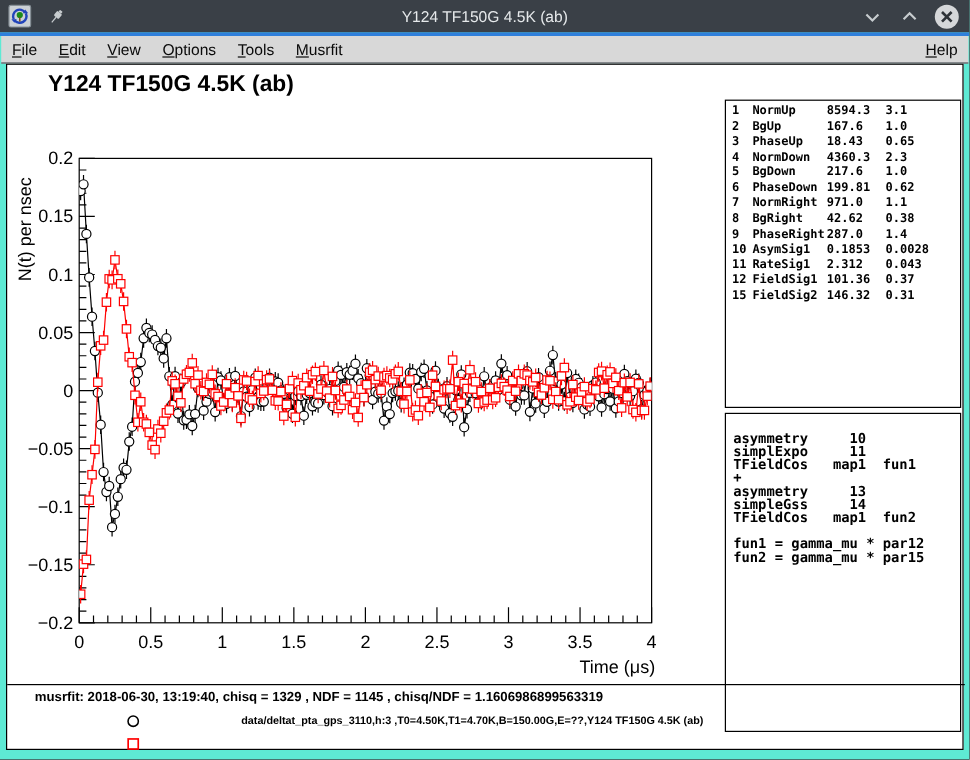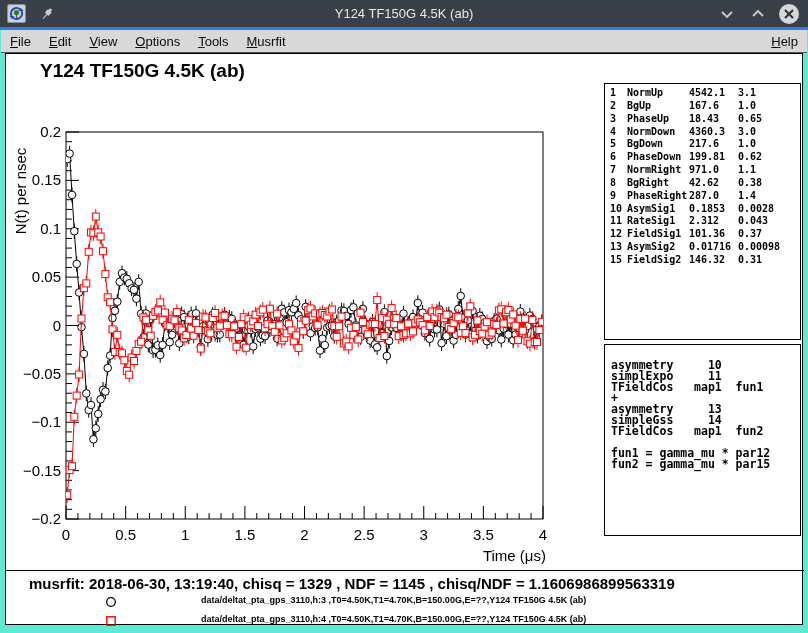--- a/index.html
+++ b/index.html
@@ -26,25 +26,25 @@
   .canvas{position:absolute;left:5px;top:53px;width:798px;height:572px;background:#ffffff;
           border:1px solid #000;}
   .plot-title{position:absolute;left:34px;top:6px;font-size:19px;font-weight:bold;color:#000;}
   .plot-svg{position:absolute;left:0;top:0;}
   .side-box{position:absolute;border:1px solid #000;background:#fff;}
   .param-box{left:598px;top:29px;width:197px;height:257px;padding-top:3px;}
   .param-row{position:relative;height:12.85px;font-family:"DejaVu Sans Mono",monospace;
              font-weight:bold;font-size:10px;color:#000;}
   .param-row span{position:absolute;top:0;white-space:pre;}
   .p-num{left:5px;}  .p-name{left:22px;}  .p-val{left:84px;}  .p-err{left:133px;text-align:right;}
-  .theory-box{left:598px;top:290px;width:197px;height:192px;}
+  .theory-box{left:598px;top:290px;width:197px;height:266px;}
   .theory-text{margin:0;padding:15px 0 0 6px;font-family:"DejaVu Sans Mono",monospace;
                font-weight:bold;font-size:11.5px;line-height:11px;color:#000;white-space:pre;}
   .hsep{position:absolute;left:0;top:516px;width:798px;height:0;border-top:1px solid #000;}
-  .statusline{position:absolute;left:23px;top:521px;font-size:15px;font-weight:bold;color:#000;white-space:nowrap;}
+  .statusline{position:absolute;left:23px;top:521px;font-size:11px;font-weight:bold;color:#000;white-space:nowrap;}
   .legend-row{position:absolute;left:0;width:798px;height:14px;}
   .legend-row .lmark{position:absolute;left:99px;top:1px;}
   .legend-row .ltext{position:absolute;left:195px;top:2px;font-size:9px;font-weight:bold;color:#000;white-space:nowrap;}
 </style>
 </head>
 <body>
 
 <div class="window">
 
   <div class="titlebar">
@@ -624,40 +624,40 @@
           <rect x="527.5" y="284.5" width="7" height="7" fill="#fff"></rect>
           <rect x="529.9" y="272.6" width="7" height="7" fill="#fff"></rect>
           <rect x="532.3" y="264.3" width="7" height="7" fill="#fff"></rect>
         </g>
       </svg>
 
     <div class="side-box param-box" id="param-box">
         <div class="param-row">
           <span class="p-num">1</span>
           <span class="p-name">NormUp</span>
-          <span class="p-val">4542.1</span>
+          <span class="p-val">8594.3</span>
           <span class="p-err">3.1</span>
         </div>
         <div class="param-row">
           <span class="p-num">2</span>
           <span class="p-name">BgUp</span>
           <span class="p-val">167.6</span>
           <span class="p-err">1.0</span>
         </div>
         <div class="param-row">
           <span class="p-num">3</span>
           <span class="p-name">PhaseUp</span>
           <span class="p-val">18.43</span>
           <span class="p-err">0.65</span>
         </div>
         <div class="param-row">
           <span class="p-num">4</span>
           <span class="p-name">NormDown</span>
           <span class="p-val">4360.3</span>
-          <span class="p-err">3.0</span>
+          <span class="p-err">2.3</span>
         </div>
         <div class="param-row">
           <span class="p-num">5</span>
           <span class="p-name">BgDown</span>
           <span class="p-val">217.6</span>
           <span class="p-err">1.0</span>
         </div>
         <div class="param-row">
           <span class="p-num">6</span>
           <span class="p-name">PhaseDown</span>
@@ -692,26 +692,20 @@
           <span class="p-num">11</span>
           <span class="p-name">RateSig1</span>
           <span class="p-val">2.312</span>
           <span class="p-err">0.043</span>
         </div>
         <div class="param-row">
           <span class="p-num">12</span>
           <span class="p-name">FieldSig1</span>
           <span class="p-val">101.36</span>
           <span class="p-err">0.37</span>
-        </div>
-        <div class="param-row">
-          <span class="p-num">13</span>
-          <span class="p-name">AsymSig2</span>
-          <span class="p-val">0.01716</span>
-          <span class="p-err">0.00098</span>
         </div>
         <div class="param-row">
           <span class="p-num">15</span>
           <span class="p-name">FieldSig2</span>
           <span class="p-val">146.32</span>
           <span class="p-err">0.31</span>
         </div>
       </div>
 
     <div class="side-box theory-box">
@@ -733,16 +727,15 @@
   <div class="legend-row" style="top: 539px; padding-left: 40px;">
         <span class="lmark"><svg width="12" height="12" viewBox="0 0 12 12">
             <circle cx="6" cy="6" r="4.3" fill="none" stroke="#000000" stroke-width="1.3"></circle>
           </svg></span>
         <span class="ltext">data/deltat_pta_gps_3110,h:3 ,T0=4.50K,T1=4.70K,B=150.00G,E=??,Y124 TF150G 4.5K (ab)</span>
       </div>
       <div class="legend-row" style="top: 558px;">
         <span class="lmark"><svg width="12" height="12" viewBox="0 0 12 12">
             <rect x="1.8" y="1.8" width="8.4" height="8.4" fill="none" stroke="#ff0000" stroke-width="1.4"></rect>
           </svg></span>
-        <span class="ltext">data/deltat_pta_gps_3110,h:4 ,T0=4.50K,T1=4.70K,B=150.00G,E=??,Y124 TF150G 4.5K (ab)</span>
       </div>
     </div>
 </div>
 
 </body></html>

